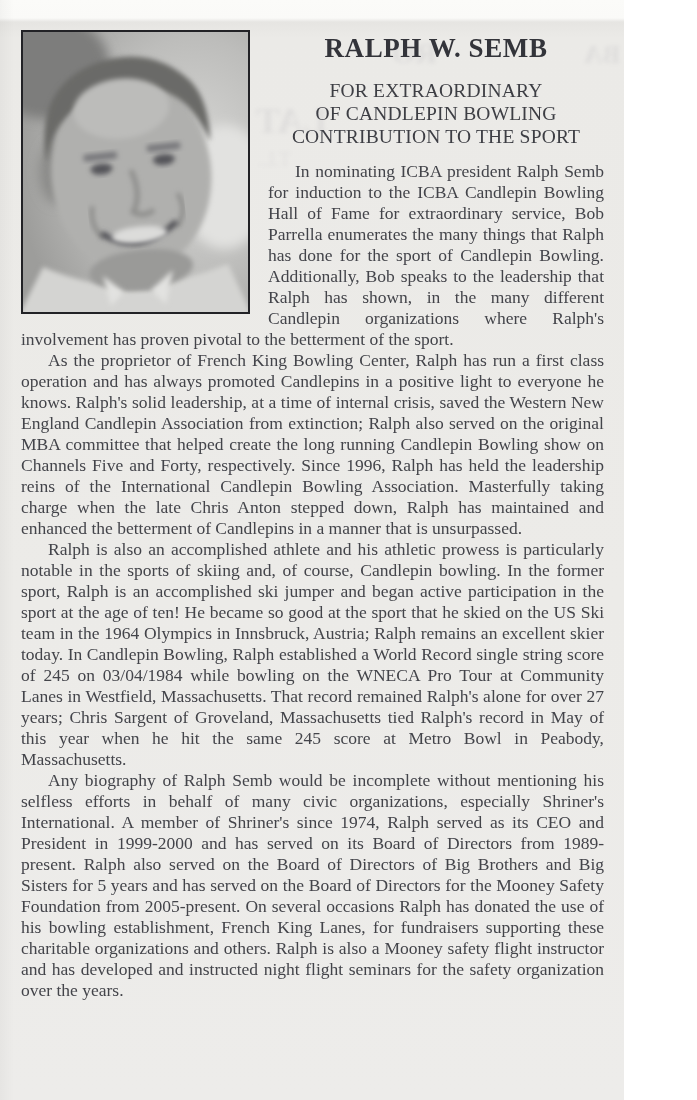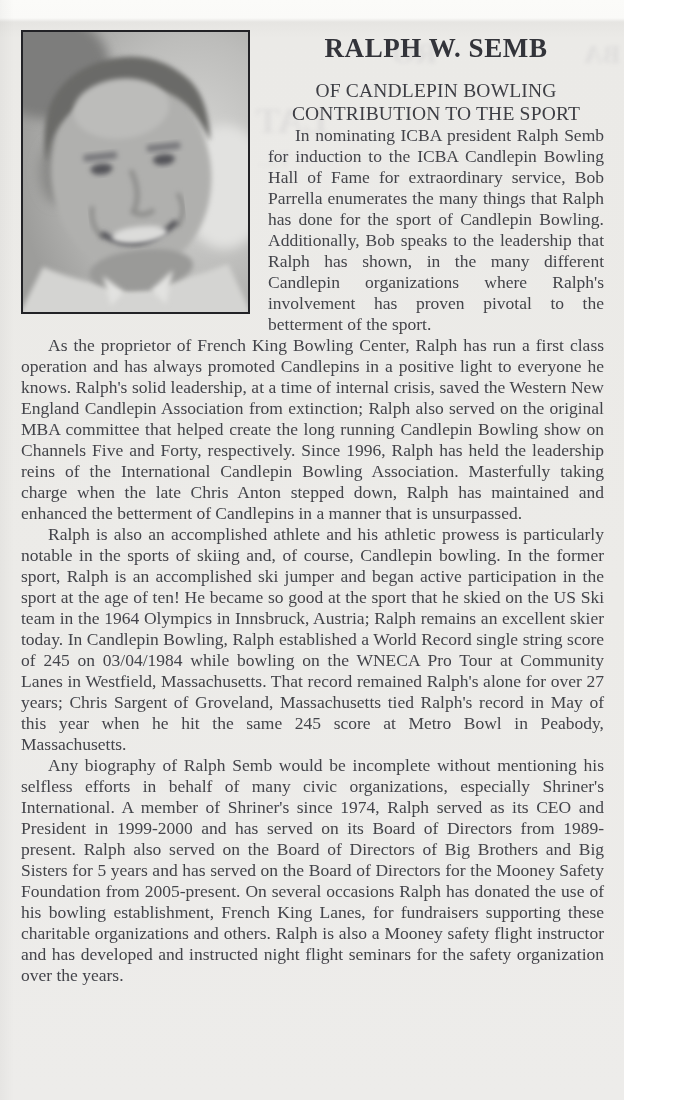--- a/index.html
+++ b/index.html
@@ -38,21 +38,21 @@
     letter-spacing:.2px;
     color:#3d3e44;
   }
   .par{
     margin:0;
     font-size:17.5px;line-height:21px;
     text-align:justify;
     text-indent:27px;
     color:#43444a;
   }
-  .par.first{}
+  .par.first{margin-top:13px;}
   .ghost{
     position:absolute;
     font-family:"Liberation Serif",serif;
     font-weight:bold;
     color:#6a6878;
     filter:blur(2px);
     transform:scaleX(-1);
     pointer-events:none;
     user-select:none;
   }
@@ -108,20 +108,21 @@
         <ellipse cx="108" cy="238" rx="52" ry="20" fill="#9a9a98" filter="url(#soft)"></ellipse>
       </g>
       <path d="M 80 244 L 101 260 L 88 274 Z" fill="#e2e2e0" filter="url(#soft)"></path>
       <path d="M 150 238 L 128 258 L 143 272 Z" fill="#e2e2e0" filter="url(#soft)"></path>
     </svg>
   </figure>
 
   <h1 class="doc-title">RALPH W. SEMB</h1>
 
   <div class="doc-subtitle">
+    <div>FOR EXTRAORDINARY</div>
     <div>OF CANDLEPIN BOWLING</div>
     <div>CONTRIBUTION TO THE SPORT</div>
   </div>
 
   <p class="par first">In nominating ICBA president Ralph Semb for induction to the ICBA Candlepin Bowling Hall of Fame for extraordinary service, Bob Parrella enumerates the many things that Ralph has done for the sport of Candlepin Bowling. Additionally, Bob speaks to the leadership that Ralph has shown, in the many different Candlepin organizations where Ralph's involvement has proven pivotal to the betterment of the sport.</p>
   <p class="par">As the proprietor of French King Bowling Center, Ralph has run a first class operation and has always promoted Candlepins in a positive light to everyone he knows. Ralph's solid leadership, at a time of internal crisis, saved the Western New England Candlepin Association from extinction; Ralph also served on the original MBA committee that helped create the long running Candlepin Bowling show on Channels Five and Forty, respectively. Since 1996, Ralph has held the leadership reins of the International Candlepin Bowling Association. Masterfully taking charge when the late Chris Anton stepped down, Ralph has maintained and enhanced the betterment of Candlepins in a manner that is unsurpassed.</p>
   <p class="par">Ralph is also an accomplished athlete and his athletic prowess is particularly notable in the sports of skiing and, of course, Candlepin bowling. In the former sport, Ralph is an accomplished ski jumper and began active participation in the sport at the age of ten! He became so good at the sport that he skied on the US Ski team in the 1964 Olympics in Innsbruck, Austria; Ralph remains an excellent skier today. In Candlepin Bowling, Ralph established a World Record single string score of 245 on 03/04/1984 while bowling on the WNECA Pro Tour at Community Lanes in Westfield, Massachusetts. That record remained Ralph's alone for over 27 years; Chris Sargent of Groveland, Massachusetts tied Ralph's record in May of this year when he hit the same 245 score at Metro Bowl in Peabody, Massachusetts.</p>
   <p class="par">Any biography of Ralph Semb would be incomplete without mentioning his selfless efforts in behalf of many civic organizations, especially Shriner's International. A member of Shriner's since 1974, Ralph served as its CEO and President in 1999-2000 and has served on its Board of Directors from 1989-present. Ralph also served on the Board of Directors of Big Brothers and Big Sisters for 5 years and has served on the Board of Directors for the Mooney Safety Foundation from 2005-present. On several occasions Ralph has donated the use of his bowling establishment, French King Lanes, for fundraisers supporting these charitable organizations and others. Ralph is also a Mooney safety flight instructor and has developed and instructed night flight seminars for the safety organization over the years.</p>
 
 </div>

